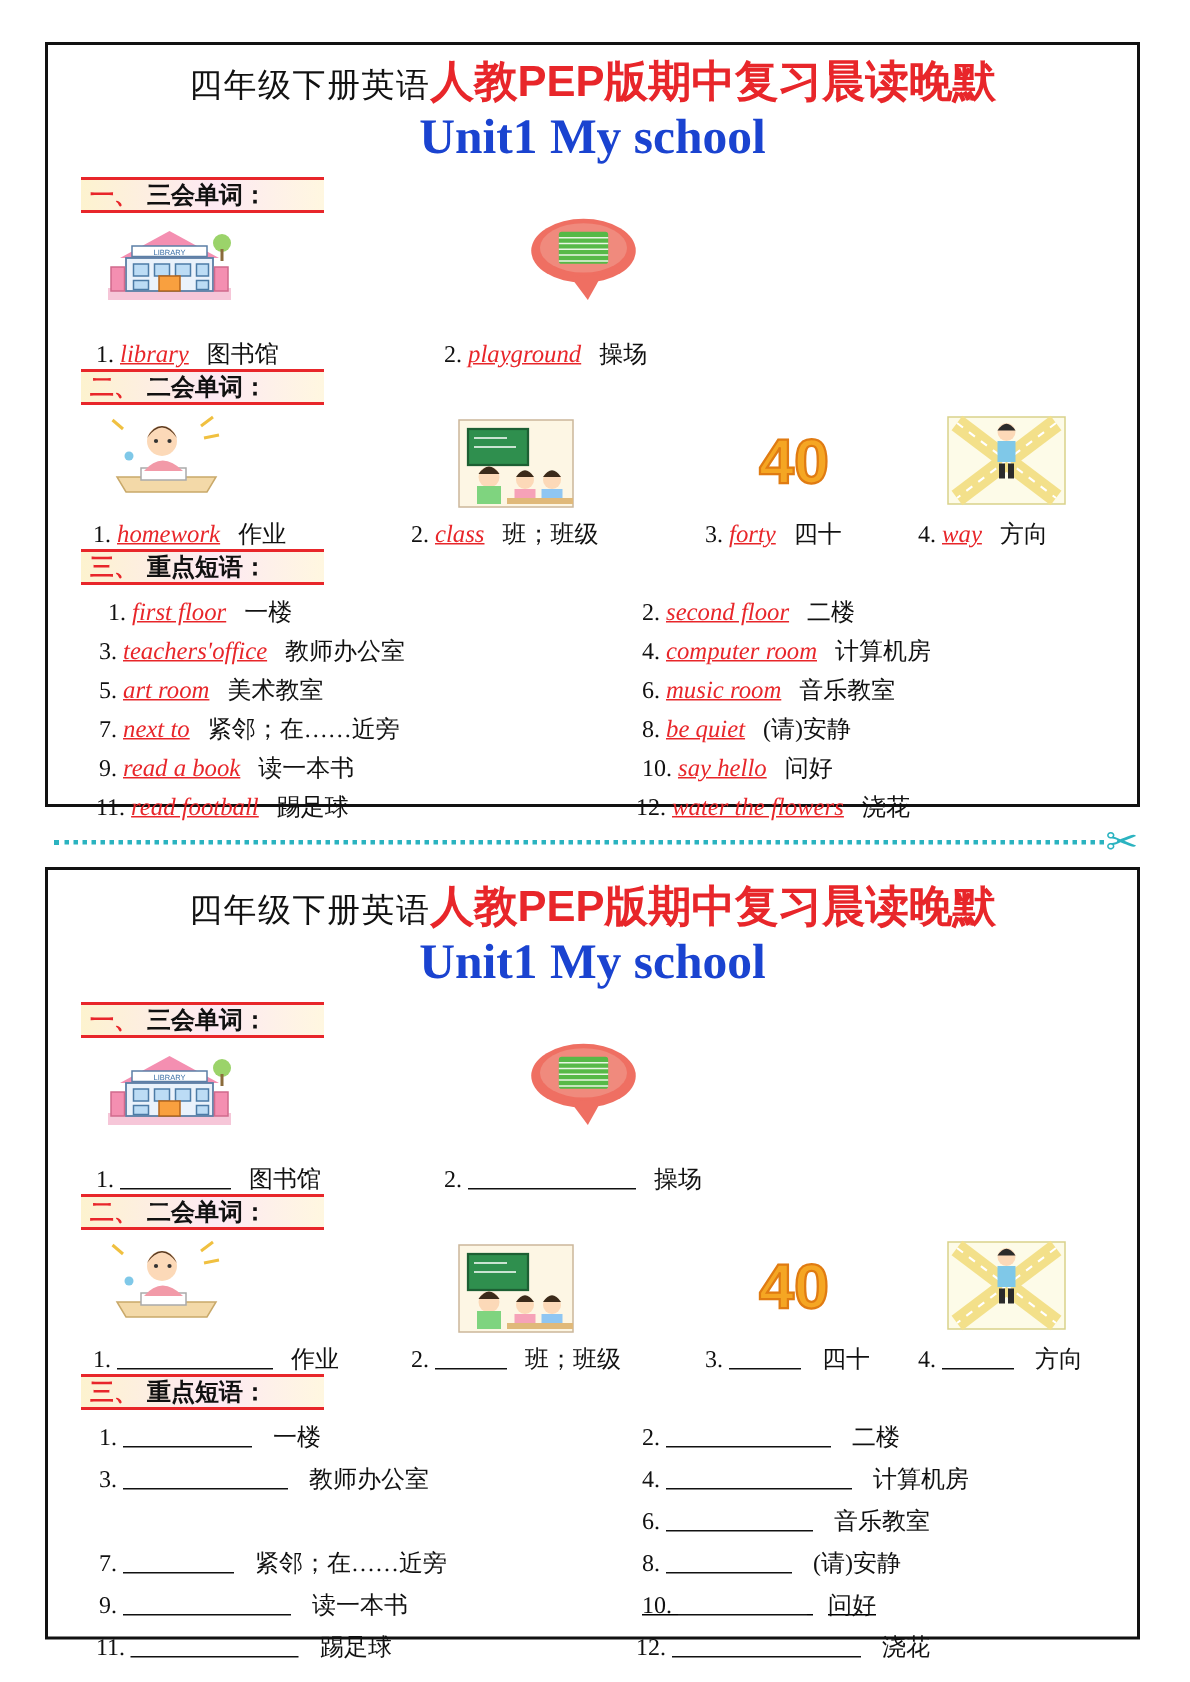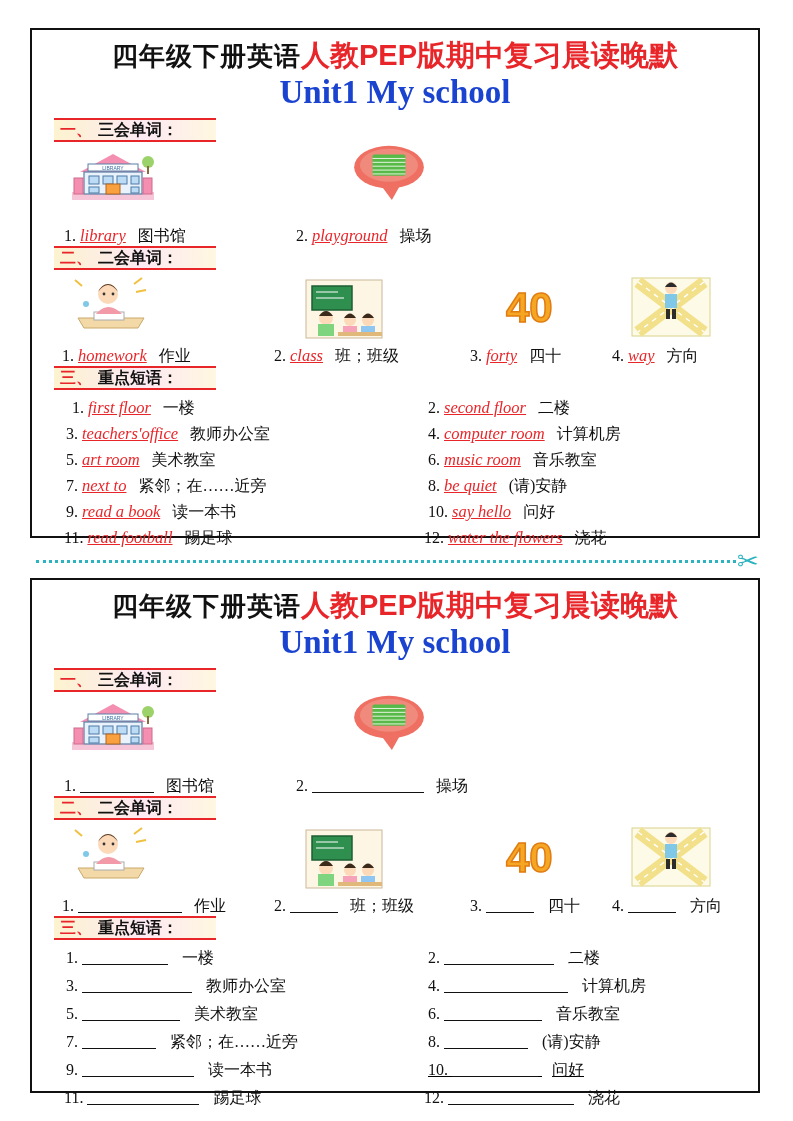--- a/index.html
+++ b/index.html
@@ -25,22 +25,22 @@
 
   
   .title-row{
     text-align:center;
     margin-top:10px;
     white-space:nowrap;
     line-height:1.05;
   }
   .title-black{
     font-family:"Liberation Serif", serif;
-    font-weight:bold;
-    font-size:26px;
+    font-weight:normal;
+    font-size:22px;
     color:#111;
     letter-spacing:1px;
   }
   .title-red{
     font-family:"Liberation Sans", sans-serif;
     font-weight:bold;
     font-size:29px;
     color:#e8262a;
     letter-spacing:0px;
   }
@@ -494,25 +494,20 @@
       <span class="idx">3.</span>
       <span class="blank" style="width:110px;"></span>
       <span class="cn" style="margin-left:10px;">教师办公室</span>
     </div>
     <div class="abs" style="left:396px;top:396px;">
       <span class="idx">4.</span>
       <span class="blank" style="width:124px;"></span>
       <span class="cn" style="margin-left:10px;">计算机房</span>
     </div>
 
-    <div class="abs" style="left:34px;top:424px;">
-      <span class="idx">5.</span>
-      <span class="blank" style="width:98px;"></span>
-      <span class="cn" style="margin-left:10px;">美术教室</span>
-    </div>
     <div class="abs" style="left:396px;top:424px;">
       <span class="idx">6.</span>
       <span class="blank" style="width:98px;"></span>
       <span class="cn" style="margin-left:10px;">音乐教室</span>
     </div>
 
     <div class="abs" style="left:34px;top:452px;">
       <span class="idx">7.</span>
       <span class="blank" style="width:74px;"></span>
       <span class="cn" style="margin-left:10px;">紧邻；在……近旁</span>

